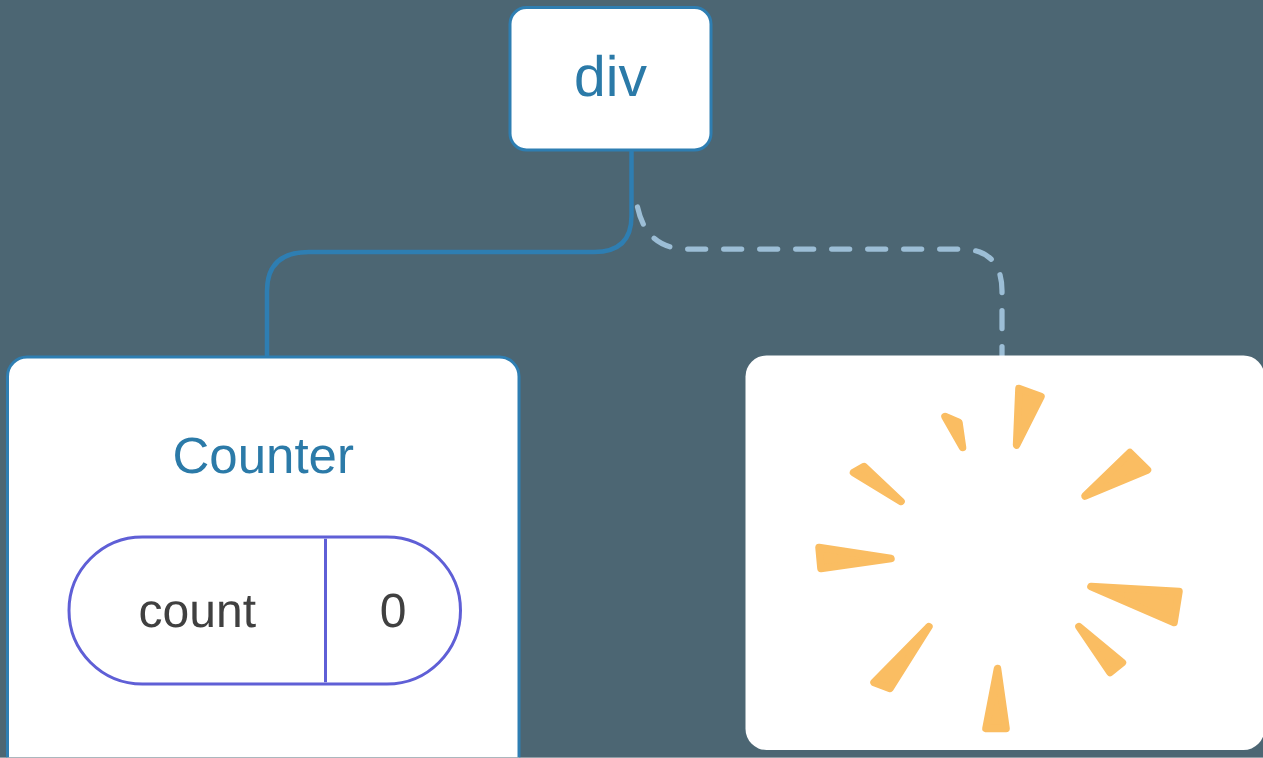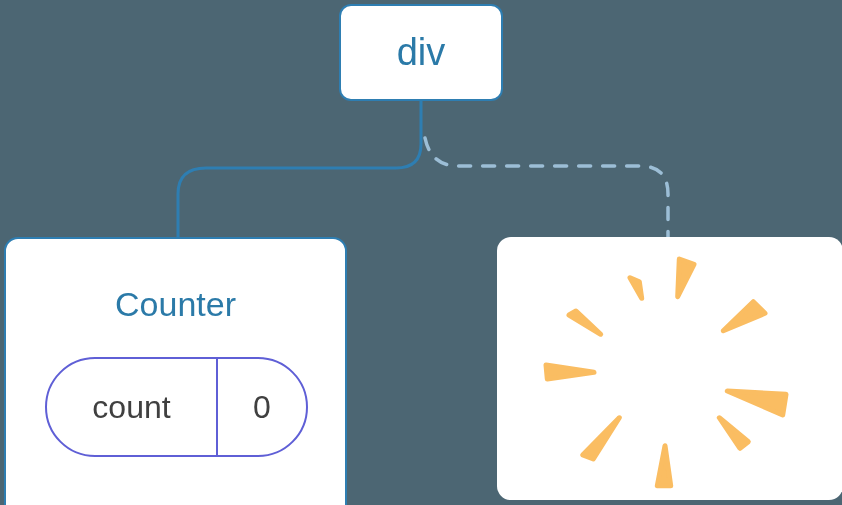--- a/index.html
+++ b/index.html
@@ -36,21 +36,21 @@
     stroke-dasharray: 12 12;
   }
   .node {
     position: absolute;
     background: #FFFFFF;
     box-sizing: border-box;
   }
   .node.root {
     left: 339px;
     top: 4px;
-    width: 164px;
+    width: 136px;
     height: 97px;
     border: 2.5px solid #2E7EB2;
     border-radius: 12px;
     display: flex;
     align-items: center;
     justify-content: center;
     color: #2B7AA8;
     font-size: 38px;
     font-weight: 500;
   }

